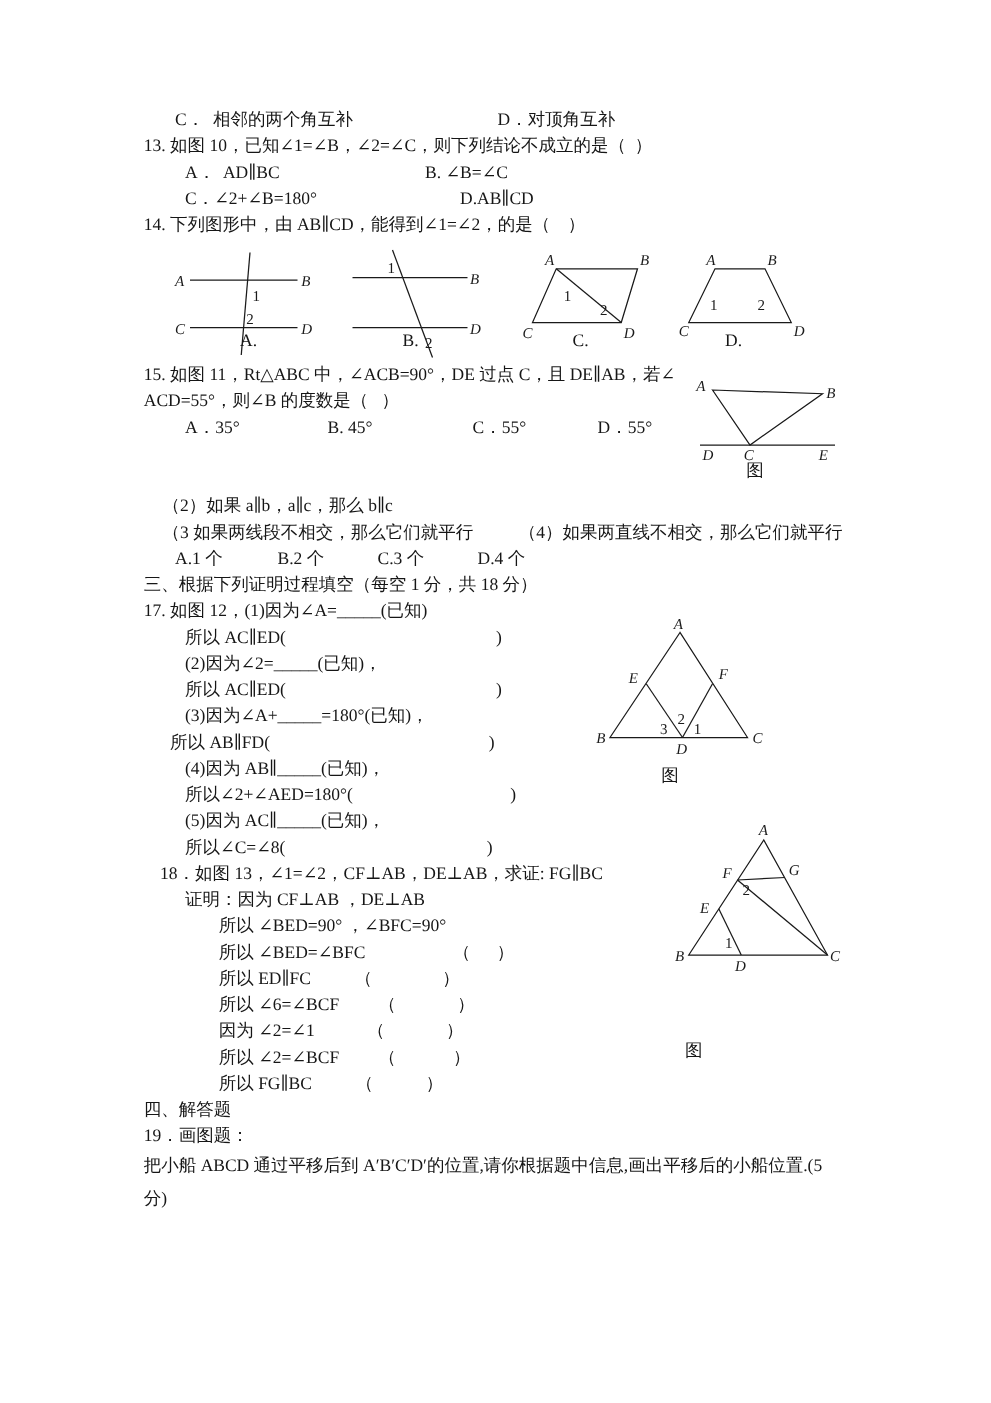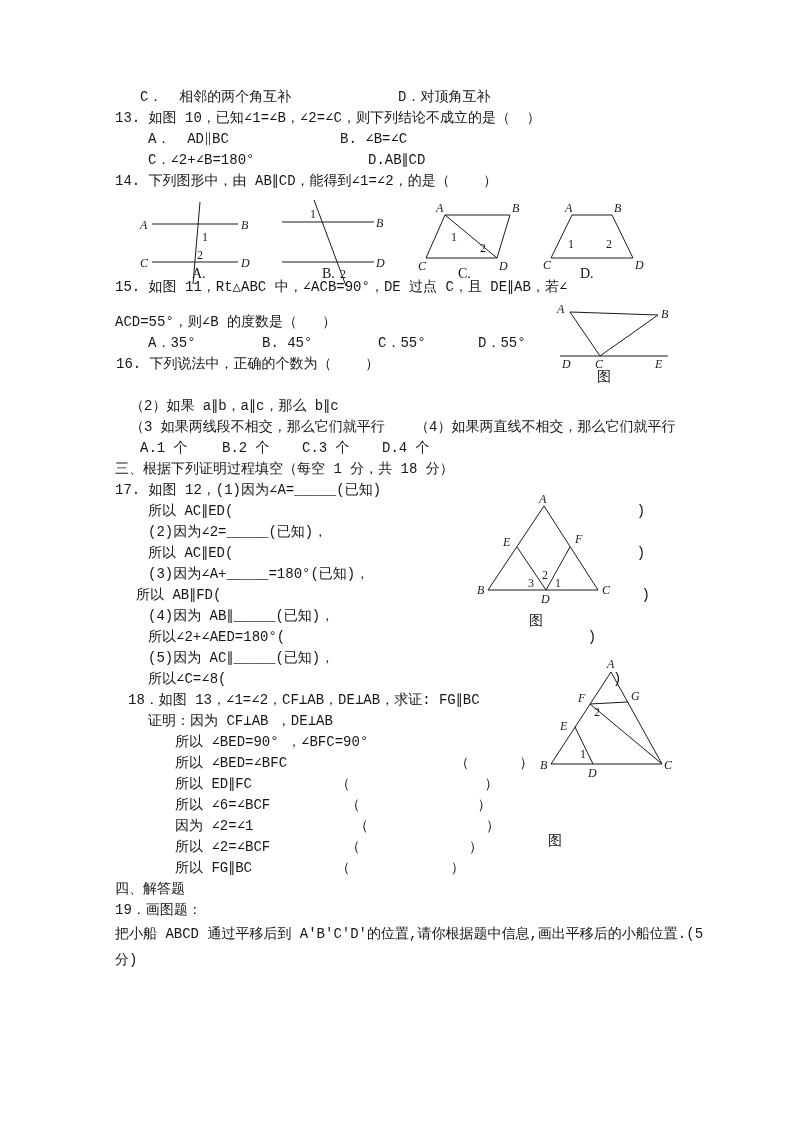--- a/index.html
+++ b/index.html
@@ -2,21 +2,21 @@
 <html><head>
 <meta charset="utf-8">
 <style>
   * { margin:0; padding:0; box-sizing:border-box; }
   html,body { background:#ffffff; }
   .page {
     position:relative; width:793px; height:1122px; background:#ffffff;
     overflow:hidden; color:#161616;
     font-family:"Liberation Serif","DejaVu Serif",serif;
   }
-  .t { position:absolute; font-size:14px; line-height:1.15; white-space:pre;font-family:Liberation Mono, monospace; }
+  .t { position:absolute; font-size:14px; line-height:1.15; white-space:pre; }
   .cap { position:absolute; font-size:14px; white-space:pre; }
   .fig { position:absolute; }
   .fig line, .fig polygon, .fig polyline { stroke:#1a1a1a; stroke-width:1; fill:none; }
   .fig text { font-size:12px; fill:#1a1a1a; font-family:"Liberation Serif","DejaVu Serif",serif; }
   .fig text.it { font-style:italic; }
 </style>
 </head>
 <body>
 
 <div class="page">
@@ -72,39 +72,38 @@
     <polygon points="29,19 69,19 90,62 8,62"></polygon>
     <text x="22" y="16" class="it">A</text>
     <text x="71" y="16" class="it">B</text>
     <text x="0" y="73" class="it">C</text>
     <text x="92" y="73" class="it">D</text>
     <text x="25" y="52">1</text>
     <text x="63" y="52">2</text>
   </svg>
   <div class="cap" style="left:580px;top:266px">D.</div>
 
-  <div class="t" style="left:115px;top:279px">15. 如图 11，Rt△ABC 中，∠ACB=90°，DE 过点 C，且 DE∥AB，若∠</div>
+  <div class="t" style="left:115px;top:293px">15. 如图 11，Rt△ABC 中，∠ACB=90°，DE 过点 C，且 DE∥AB，若∠</div>
   <div class="t" style="left:115px;top:314px">ACD=55°，则∠B 的度数是（   ）</div>
   <div class="t" style="left:148px;top:335px">A．35°</div>
   <div class="t" style="left:262px;top:335px">B. 45°</div>
   <div class="t" style="left:378px;top:335px">C．55°</div>
   <div class="t" style="left:478px;top:335px">D．55°</div>
 
   <svg class="fig" style="left:556px;top:298px" width="118" height="72">
     <line x1="4" y1="58" x2="112" y2="58"></line>
     <polygon points="14,14 102,17 44,58"></polygon>
     <text x="1" y="15" class="it">A</text>
     <text x="105" y="20" class="it">B</text>
     <text x="6" y="70" class="it">D</text>
     <text x="39" y="70" class="it">C</text>
     <text x="99" y="70" class="it">E</text>
   </svg>
   <div class="cap" style="left:597px;top:368px">图</div>
 
-  <div class="t" style="left:116px;top:356px">16. 下列说法中，正确的个数为（    ）</div>
   <div class="t" style="left:130px;top:398px">（2）如果 a∥b，a∥c，那么 b∥c</div>
   <div class="t" style="left:130px;top:419px">（3 如果两线段不相交，那么它们就平行</div>
   <div class="t" style="left:415px;top:419px">（4）如果两直线不相交，那么它们就平行</div>
   <div class="t" style="left:140px;top:440px">A.1 个</div>
   <div class="t" style="left:222px;top:440px">B.2 个</div>
   <div class="t" style="left:302px;top:440px">C.3 个</div>
   <div class="t" style="left:382px;top:440px">D.4 个</div>
 
   <div class="t" style="left:115px;top:461px">三、根据下列证明过程填空（每空 1 分，共 18 分）</div>
 

